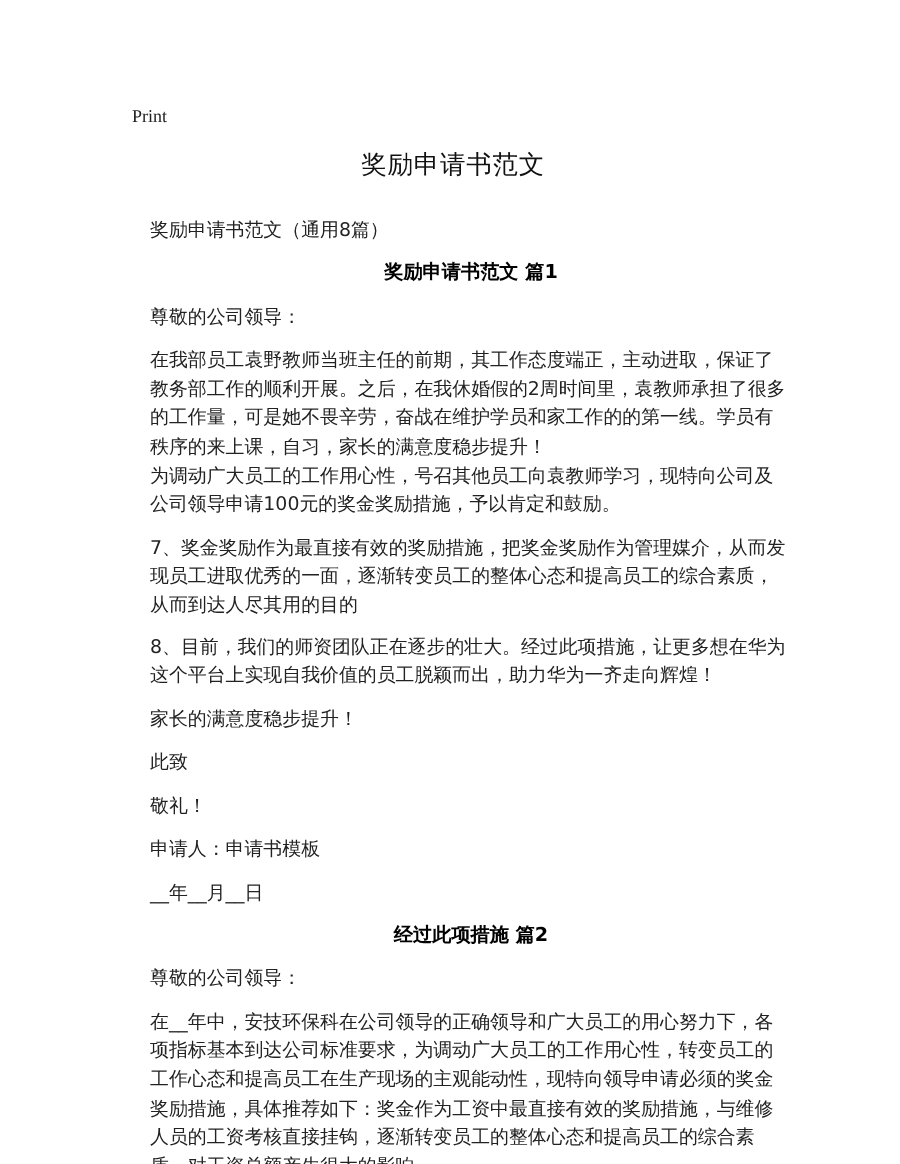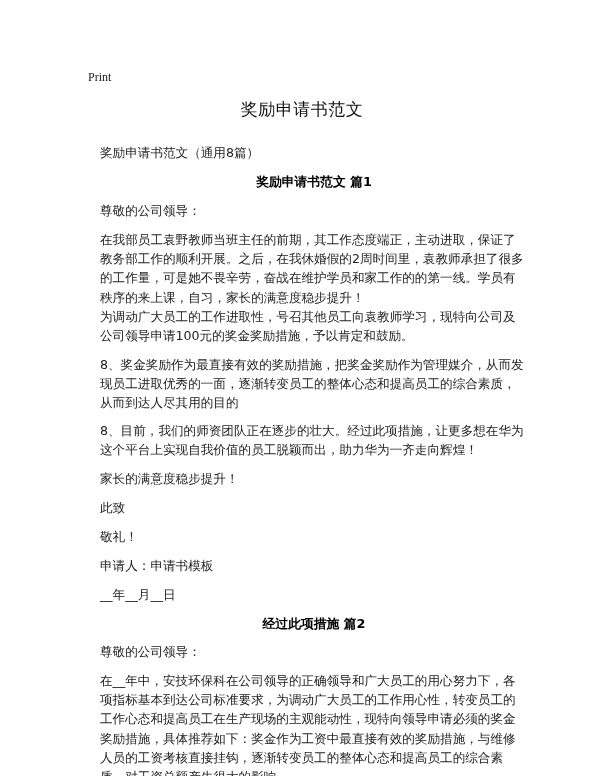--- a/index.html
+++ b/index.html
@@ -16,22 +16,22 @@
 
 <div class="page">
   <div class="print">Print</div>
   <div class="title">奖励申请书范文</div>
 
   <p class="p" style="top:131px">奖励申请书范文（通用8篇）</p>
 
   <p class="p h" style="top:160px">奖励申请书范文 篇1</p>
   <p class="p" style="top:189px">尊敬的公司领导：</p>
   <p class="p" style="top:218px">在我部员工袁野教师当班主任的前期，其工作态度端正，主动进取，保证了教务部工作的顺利开展。之后，在我休婚假的2周时间里，袁教师承担了很多的工作量，可是她不畏辛劳，奋战在维护学员和家工作的的第一线。学员有秩序的来上课，自习，家长的满意度稳步提升！</p>
-  <p class="p" style="top:295px">为调动广大员工的工作进取性，号召其他员工向袁教师学习，现特向公司及公司领导申请100元的奖金奖励措施，予以肯定和鼓励。</p>
-  <p class="p" style="top:343px">8、奖金奖励作为最直接有效的奖励措施，把奖金奖励作为管理媒介，从而发现员工进取优秀的一面，逐渐转变员工的整体心态和提高员工的综合素质，从而到达人尽其用的目的</p>
+  <p class="p" style="top:295px">为调动广大员工的工作用心性，号召其他员工向袁教师学习，现特向公司及公司领导申请100元的奖金奖励措施，予以肯定和鼓励。</p>
+  <p class="p" style="top:343px">7、奖金奖励作为最直接有效的奖励措施，把奖金奖励作为管理媒介，从而发现员工进取优秀的一面，逐渐转变员工的整体心态和提高员工的综合素质，从而到达人尽其用的目的</p>
   <p class="p" style="top:409px">8、目前，我们的师资团队正在逐步的壮大。经过此项措施，让更多想在华为这个平台上实现自我价值的员工脱颖而出，助力华为一齐走向辉煌！</p>
   <p class="p" style="top:457px">家长的满意度稳步提升！</p>
   <p class="p" style="top:486px">此致</p>
   <p class="p" style="top:515px">敬礼！</p>
   <p class="p" style="top:544px">申请人：申请书模板</p>
   <p class="p" style="top:573px">__年__月__日</p>
 
   <p class="p h" style="top:602px">经过此项措施 篇2</p>
   <p class="p" style="top:630px">尊敬的公司领导：</p>
   <p class="p" style="top:659px">在__年中，安技环保科在公司领导的正确领导和广大员工的用心努力下，各项指标基本到达公司标准要求，为调动广大员工的工作用心性，转变员工的工作心态和提高员工在生产现场的主观能动性，现特向领导申请必须的奖金奖励措施，具体推荐如下：奖金作为工资中最直接有效的奖励措施，与维修人员的工资考核直接挂钩，逐渐转变员工的整体心态和提高员工的综合素质，对工资总额产生很大的影响。</p>

